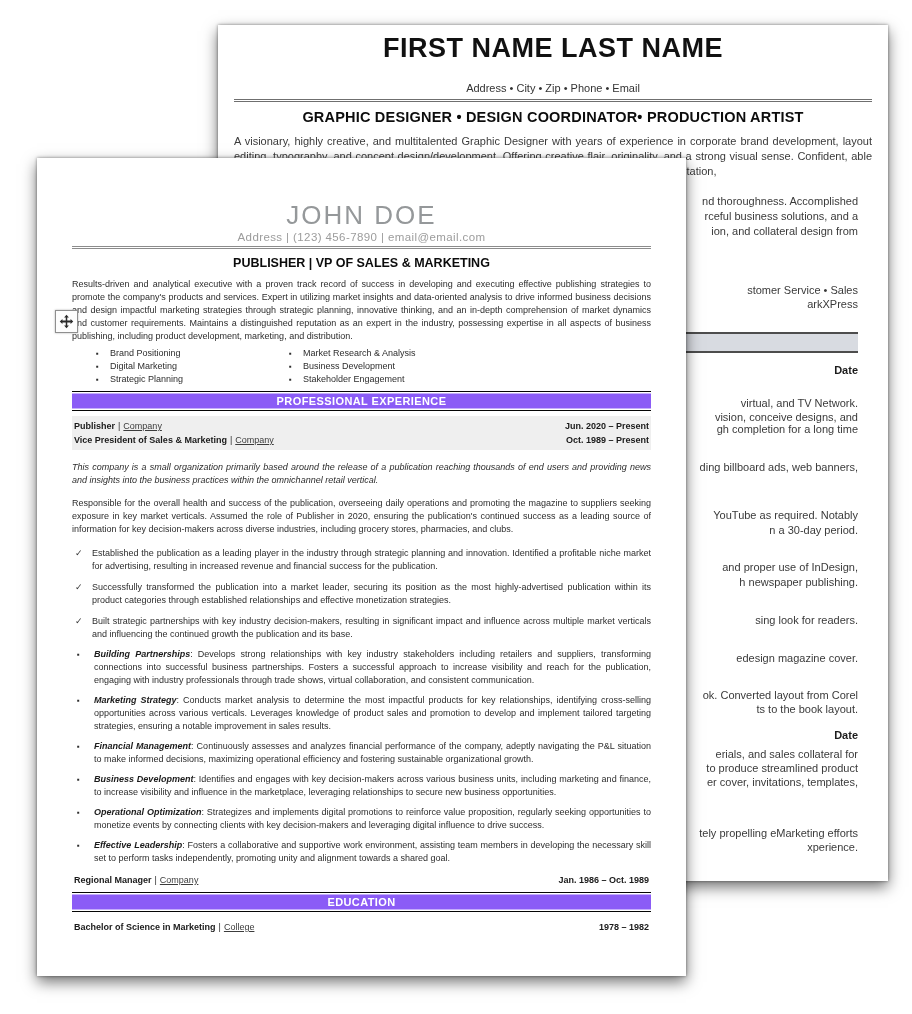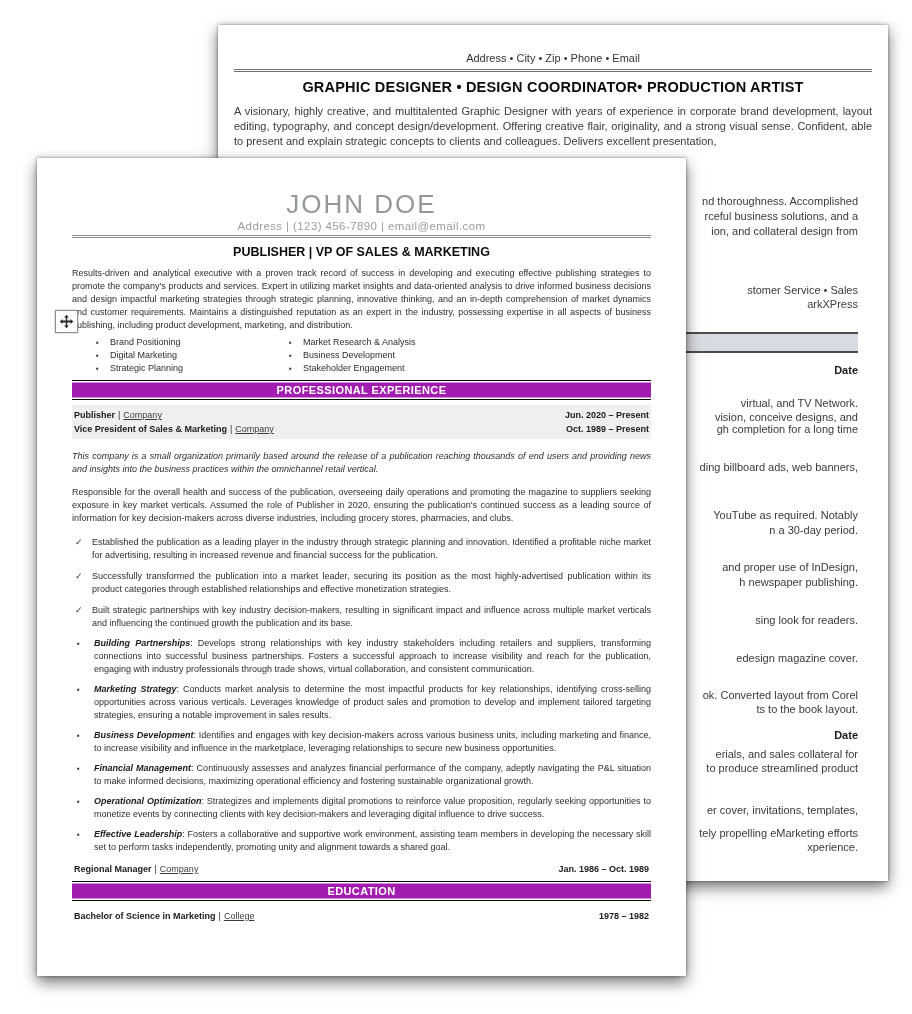--- a/index.html
+++ b/index.html
@@ -17,31 +17,31 @@
   .bp-summary{margin-top:8px;font-size:11px;line-height:15px;text-align:justify;height:46px;overflow:hidden;}
   .bp-fragments{position:absolute;inset:0;pointer-events:none;}
   .bp-frag{position:absolute;right:30px;font-size:11px;line-height:14px;white-space:nowrap;color:#3a3a3a;}
   .bp-frag.b{font-weight:bold;color:#1c1c1c;}
   .bp-bar{position:absolute;left:40px;right:30px;top:307px;height:17px;background:#d8dbe1;
           border-top:2px solid #4d4d4d;border-bottom:2px solid #4d4d4d;}
 
   
   .page.front{left:37px;top:158px;width:649px;height:818px;z-index:2;padding:0;}
   .fp-inner{padding:0 35px;}
-  .fp-name{margin:0;padding-top:33px;text-align:center;font-size:26px;line-height:27px;font-weight:normal;
+  .fp-name{margin:0;padding-top:44px;text-align:center;font-size:26px;line-height:27px;font-weight:normal;
            color:#95989a;letter-spacing:2px;}
   .fp-contact{text-align:center;font-size:11.5px;line-height:13px;margin-top:2px;color:#9c9c9c;letter-spacing:.4px;}
   .fp-rule{height:1px;border-top:1px solid #8c8c8c;border-bottom:1px solid #8c8c8c;margin-top:2px;}
   .fp-title{text-align:center;font-weight:bold;font-size:12.5px;line-height:14px;color:#0c0c0c;margin-top:7px;}
   .fp-summary{margin-top:8px;font-size:9px;line-height:13px;text-align:justify;}
   .skills{display:grid;grid-template-columns:1fr 1fr 1fr;margin-top:4px;}
   .skills ul{margin:0;padding:0;list-style:none;}
   .skills li{font-size:9px;line-height:13px;padding-left:38px;position:relative;}
   .skills li::before{content:"▪";position:absolute;left:24px;top:0;font-size:8px;}
-  .banner{margin-top:5px;background:#a21caf;color:#fff;text-align:center;font-weight:bold;font-size:11px;
+  .banner{margin-top:5px;background:#8b5cf6;color:#fff;text-align:center;font-weight:bold;font-size:11px;
           line-height:14px;padding:2px 0;border-top:1px solid #050505;border-bottom:1px solid #050505;
           box-shadow:inset 0 1.5px 0 #fff,inset 0 -1.5px 0 #fff;letter-spacing:.4px;}
   .jobs{background:#efefef;padding:3px 2px;margin-top:5px;}
   .job-row{display:flex;justify-content:space-between;font-size:9px;line-height:14px;}
   .job-row.plain{background:none;padding:0 2px;margin-top:8px;}
   .role{font-weight:bold;color:#1a1a1a;}
   .sep{margin:0 3px;}
   .org{text-decoration:underline;color:#3c3c3c;}
   .dates{font-weight:bold;color:#1a1a1a;white-space:nowrap;}
   .fp-note{margin-top:11px;font-size:9px;line-height:13px;font-style:italic;text-align:justify;}
@@ -62,20 +62,21 @@
                box-shadow:0 0 2px rgba(0,0,0,.3);cursor:move;}
   .move-handle svg{display:block;}
 </style>
 </head>
 <body>
 
 <div class="canvas">
 
   <div class="page back">
     <div class="bp-inner">
+      <h1 class="bp-name">FIRST NAME LAST NAME</h1>
       <div class="bp-contact">Address  • City • Zip • Phone • Email</div>
       <div class="rule"></div>
       <div class="bp-title">GRAPHIC DESIGNER • DESIGN COORDINATOR• PRODUCTION ARTIST</div>
       <div class="bp-summary">A visionary, highly creative, and multitalented Graphic Designer with years of experience in corporate brand development, layout editing, typography, and concept design/development. Offering creative flair, originality, and a strong visual sense. Confident, able to present and explain strategic concepts to clients and colleagues. Delivers excellent presentation,</div>
     </div>
     <div class="bp-bar"></div>
     <div class="bp-fragments">
         <div class="bp-frag" style="top: 169px;">nd thoroughness. Accomplished</div>
         <div class="bp-frag" style="top: 184px;">rceful business solutions, and a</div>
         <div class="bp-frag" style="top: 199px;">ion, and collateral design from</div>
@@ -90,21 +91,21 @@
         <div class="bp-frag" style="top: 498px;">n a 30-day period.</div>
         <div class="bp-frag" style="top: 535px;">and proper use of InDesign,</div>
         <div class="bp-frag" style="top: 550px;">h newspaper publishing.</div>
         <div class="bp-frag" style="top: 588px;">sing look for readers.</div>
         <div class="bp-frag" style="top: 626px;">edesign magazine cover.</div>
         <div class="bp-frag" style="top: 663px;">ok. Converted layout from Corel</div>
         <div class="bp-frag" style="top: 677px;">ts to the book layout.</div>
         <div class="bp-frag b" style="top: 703px;">Date</div>
         <div class="bp-frag" style="top: 722px;">erials, and sales collateral for</div>
         <div class="bp-frag" style="top: 736px;">to produce streamlined product</div>
-        <div class="bp-frag" style="top: 778px;">er cover, invitations, templates,</div>
+        <div class="bp-frag" style="top: 750px;">er cover, invitations, templates,</div>
         <div class="bp-frag" style="top: 801px;">tely propelling eMarketing efforts</div>
         <div class="bp-frag" style="top: 815px;">xperience.</div>
       </div>
   </div>
 
   <div class="page front">
     <div class="fp-inner">
       <h1 class="fp-name">JOHN DOE</h1>
       <div class="fp-contact">Address | (123) 456-7890 | email@email.com</div>
       <div class="fp-rule"></div>
@@ -146,22 +147,22 @@
 
       <ul class="ach">
           <li>Established the publication as a leading player in the industry through strategic planning and innovation. Identified a profitable niche market for advertising, resulting in increased revenue and financial success for the publication.</li>
           <li>Successfully transformed the publication into a market leader, securing its position as the most highly-advertised publication within its product categories through established relationships and effective monetization strategies.</li>
           <li>Built strategic partnerships with key industry decision-makers, resulting in significant impact and influence across multiple market verticals and influencing the continued growth the publication and its base.</li>
         </ul>
 
       <ul class="resp">
           <li><span class="resp-title">Building Partnerships</span>: Develops strong relationships with key industry stakeholders including retailers and suppliers, transforming connections into successful business partnerships. Fosters a successful approach to increase visibility and reach for the publication, engaging with industry professionals through trade shows, virtual collaboration, and consistent communication.</li>
           <li><span class="resp-title">Marketing Strategy</span>: Conducts market analysis to determine the most impactful products for key relationships, identifying cross-selling opportunities across various verticals. Leverages knowledge of product sales and promotion to develop and implement tailored targeting strategies, ensuring a notable improvement in sales results.</li>
+          <li><span class="resp-title">Financial Management</span>: Continuously assesses and analyzes financial performance of the company, adeptly navigating the P&amp;L situation to make informed decisions, maximizing operational efficiency and fostering sustainable organizational growth.</li>
           <li><span class="resp-title">Business Development</span>: Identifies and engages with key decision-makers across various business units, including marketing and finance, to increase visibility and influence in the marketplace, leveraging relationships to secure new business opportunities.</li>
-          <li><span class="resp-title">Financial Management</span>: Continuously assesses and analyzes financial performance of the company, adeptly navigating the P&amp;L situation to make informed decisions, maximizing operational efficiency and fostering sustainable organizational growth.</li>
           <li><span class="resp-title">Operational Optimization</span>: Strategizes and implements digital promotions to reinforce value proposition, regularly seeking opportunities to monetize events by connecting clients with key decision-makers and leveraging digital influence to drive success.</li>
           <li><span class="resp-title">Effective Leadership</span>: Fosters a collaborative and supportive work environment, assisting team members in developing the necessary skill set to perform tasks independently, promoting unity and alignment towards a shared goal.</li>
         </ul>
 
 
       <div class="job-row plain">
         <span>
           <span class="role">Regional Manager</span><span class="sep">|</span><span class="org">Company</span>
         </span>
         <span class="dates">Jan. 1986 – Oct. 1989</span>

